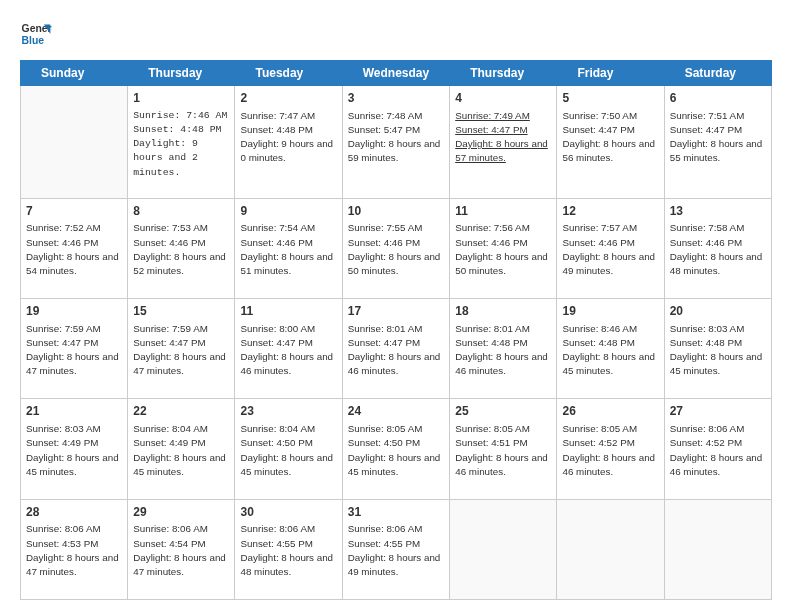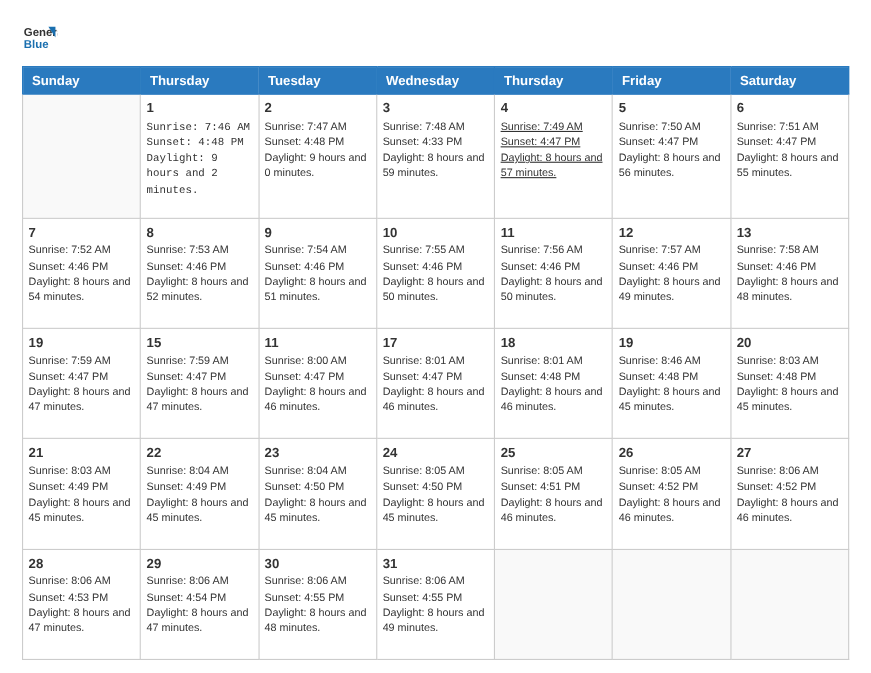--- a/index.html
+++ b/index.html
@@ -49,21 +49,21 @@
       width: 100%;
       border-collapse: collapse;
       flex: 1;
       font-size: 10.5px;
     }
     .calendar thead tr th {
       background: #2a7abf;
       color: #fff;
       font-size: 12px;
       font-weight: bold;
-      padding: 5px 8px;
+      padding: 5px 20px;
       text-align: left;
       border: 1px solid #2a7abf;
     }
     .calendar tbody tr td {
       border: 1px solid #ccc;
       vertical-align: top;
       padding: 4px 5px;
       width: calc(100% / 7);
       height: 88px;
       line-height: 1.4;
@@ -125,21 +125,21 @@
           </td>
           <td>
             <span class="day-num">2</span>
             <div class="day-info" style="white-space: pre-line;">Sunrise: 7:47 AM
 Sunset: 4:48 PM
 Daylight: 9 hours and 0 minutes.</div>
           </td>
           <td>
             <span class="day-num">3</span>
             <div class="day-info" style="white-space: pre-line;">Sunrise: 7:48 AM
-Sunset: 4:33 PM
+Sunset: 5:47 PM
 Daylight: 8 hours and 59 minutes.</div>
           </td>
           <td>
             <span class="day-num">4</span>
             <div class="day-info" style="white-space: pre-line; text-decoration: underline;">Sunrise: 7:49 AM
 Sunset: 4:47 PM
 Daylight: 8 hours and 57 minutes.</div>
           </td>
           <td>
             <span class="day-num">5</span>

